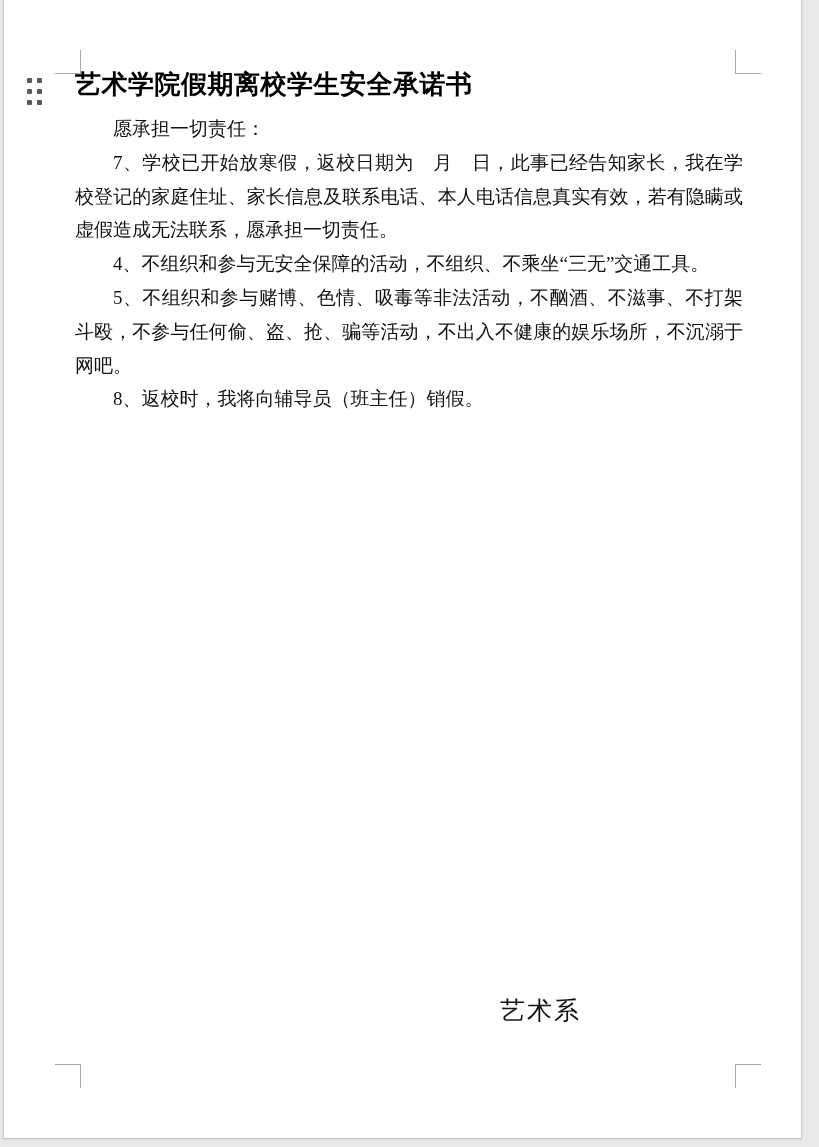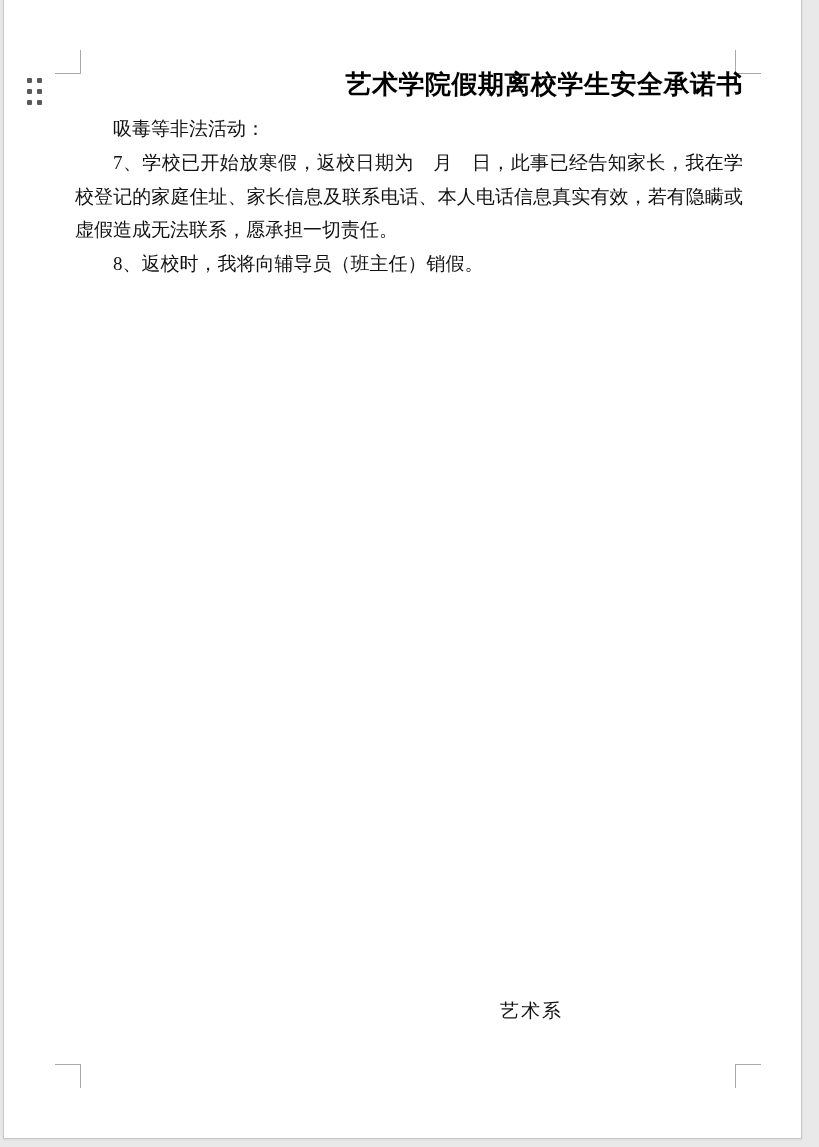--- a/index.html
+++ b/index.html
@@ -44,38 +44,38 @@
   }
   .content {
     position: absolute;
     left: 71px; top: 66px;
     width: 668px;
     color: #121212;
   }
   .doc-title {
     font-size: 26px;
     font-weight: bold;
-    text-align: right;
+    text-align: left;
     line-height: 38px;
     letter-spacing: 0.5px;
     color: #000000;
     margin-bottom: 8px;
     white-space: nowrap;
   }
   .content p {
     font-size: 19px;
     line-height: 33.8px;
     text-align: justify;
     text-indent: 2em;
     color: #121212;
   }
   .signature {
     position: absolute;
     left: 496px; top: 994px;
-    font-size: 19px;
+    font-size: 25px;
     line-height: 33.8px;
     letter-spacing: 2px;
     color: #121212;
   }
 </style>
 </head>
 <body>
 
 <div class="viewport">
   <div class="page">
@@ -89,21 +89,23 @@
         <i></i>
     </span>
 
     <div class="crop tl"></div>
     <div class="crop tr"></div>
     <div class="crop bl"></div>
     <div class="crop br"></div>
 
     <div class="content">
       <div class="doc-title">艺术学院假期离校学生安全承诺书</div>
-      <p>吸毒等非法活动：</p>
+      <p>愿承担一切责任：</p>
       <p>7、学校已开始放寒假，返校日期为　月　日，此事已经告知家长，我在学校登记的家庭住址、家长信息及联系电话、本人电话信息真实有效，若有隐瞒或虚假造成无法联系，愿承担一切责任。</p>
+      <p>4、不组织和参与无安全保障的活动，不组织、不乘坐“三无”交通工具。</p>
+      <p>5、不组织和参与赌博、色情、吸毒等非法活动，不酗酒、不滋事、不打架斗殴，不参与任何偷、盗、抢、骗等活动，不出入不健康的娱乐场所，不沉溺于网吧。</p>
       <p>8、返校时，我将向辅导员（班主任）销假。</p>
     </div>
 
     <div class="signature">艺术系</div>
 
   </div>
 </div>
 
 </body></html>

